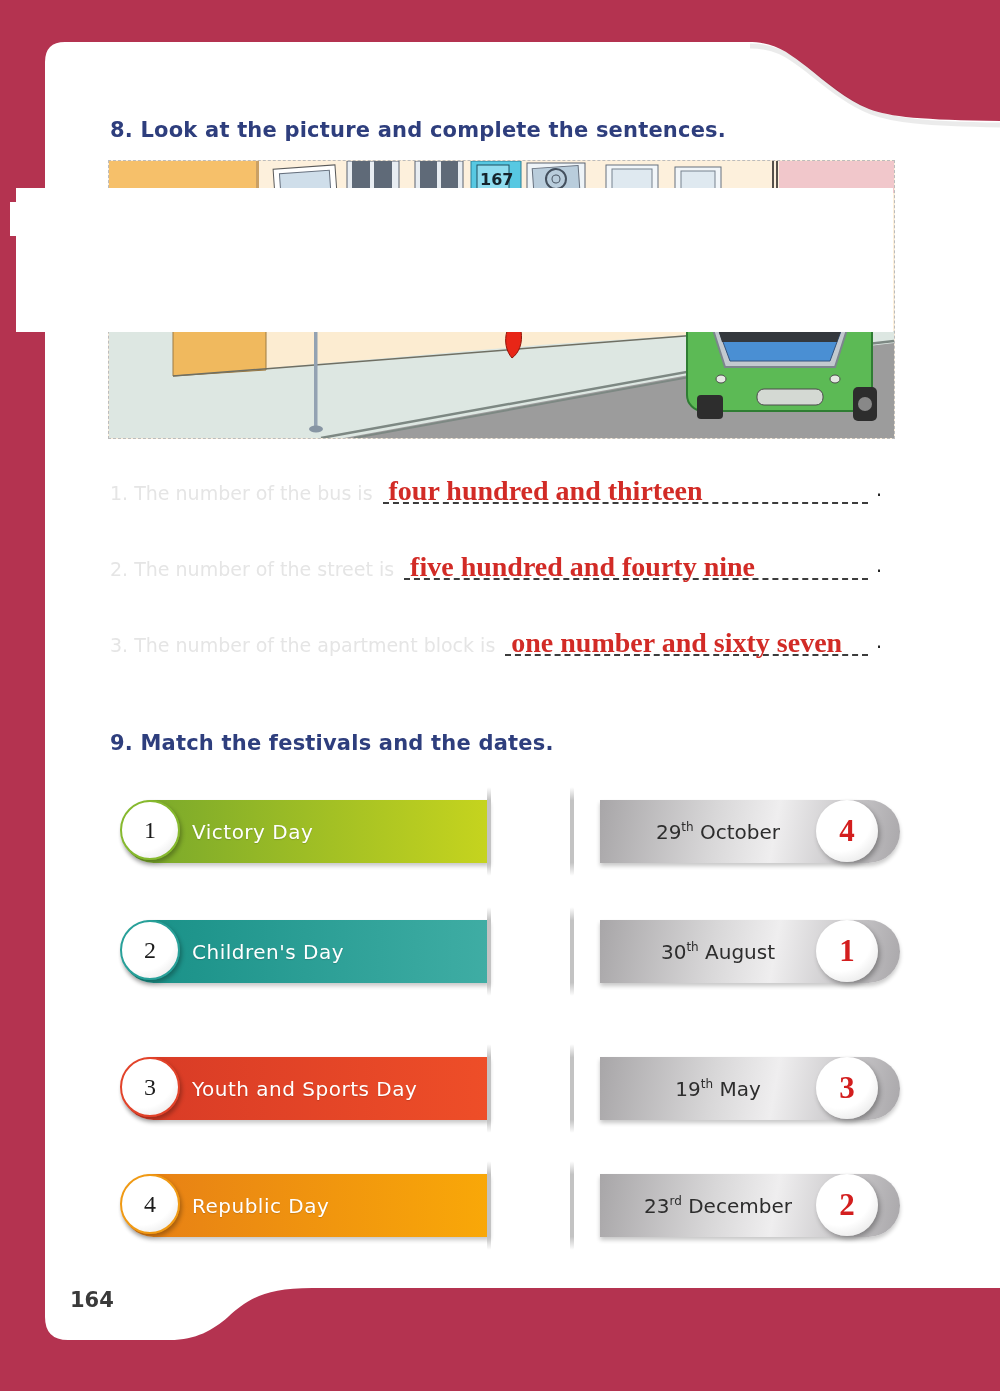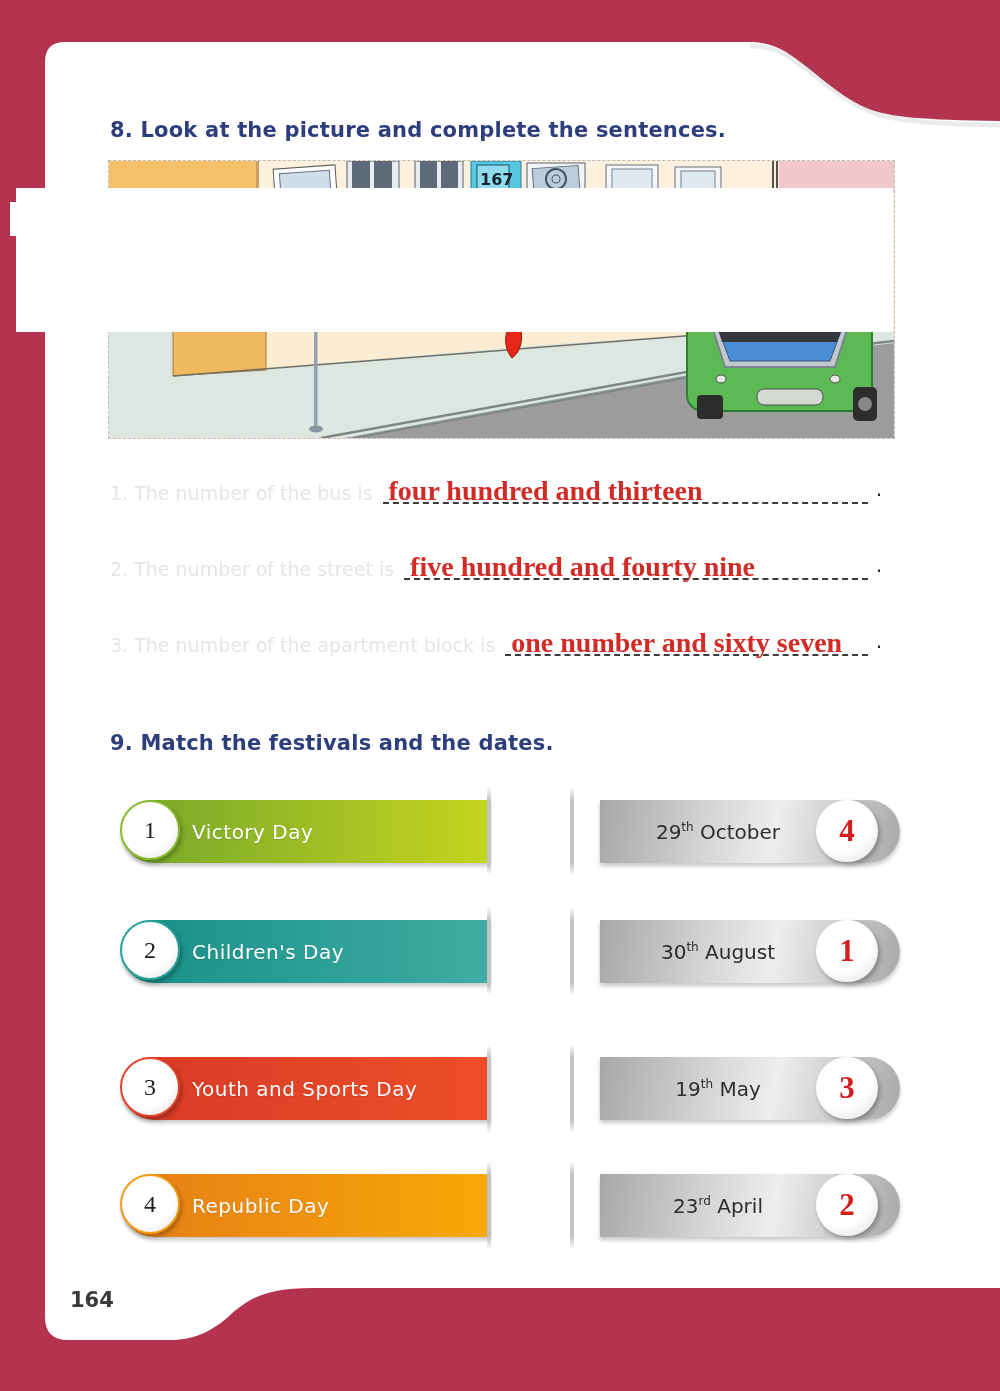--- a/index.html
+++ b/index.html
@@ -205,21 +205,21 @@
     </div>
   </div>
 
   <div class="match-row" style="top:1174px;">
     <div class="bar-left g4">
       <span class="bar-label">Republic Day</span>
     </div>
     <div class="spine spine-l"></div>
     <div class="spine spine-r"></div>
     <div class="bar-right">
-      <span class="date-label"><span>23</span><sup>rd</sup>&nbsp;<span>April</span></span>
+      <span class="date-label"><span>23</span><sup>rd</sup>&nbsp;<span>December</span></span>
     </div>
     <div class="circle-left b4">
       <span>4</span>
     </div>
     <div class="circle-right">
       <span>2</span>
     </div>
   </div>
 
   <div class="page-num">164</div>

